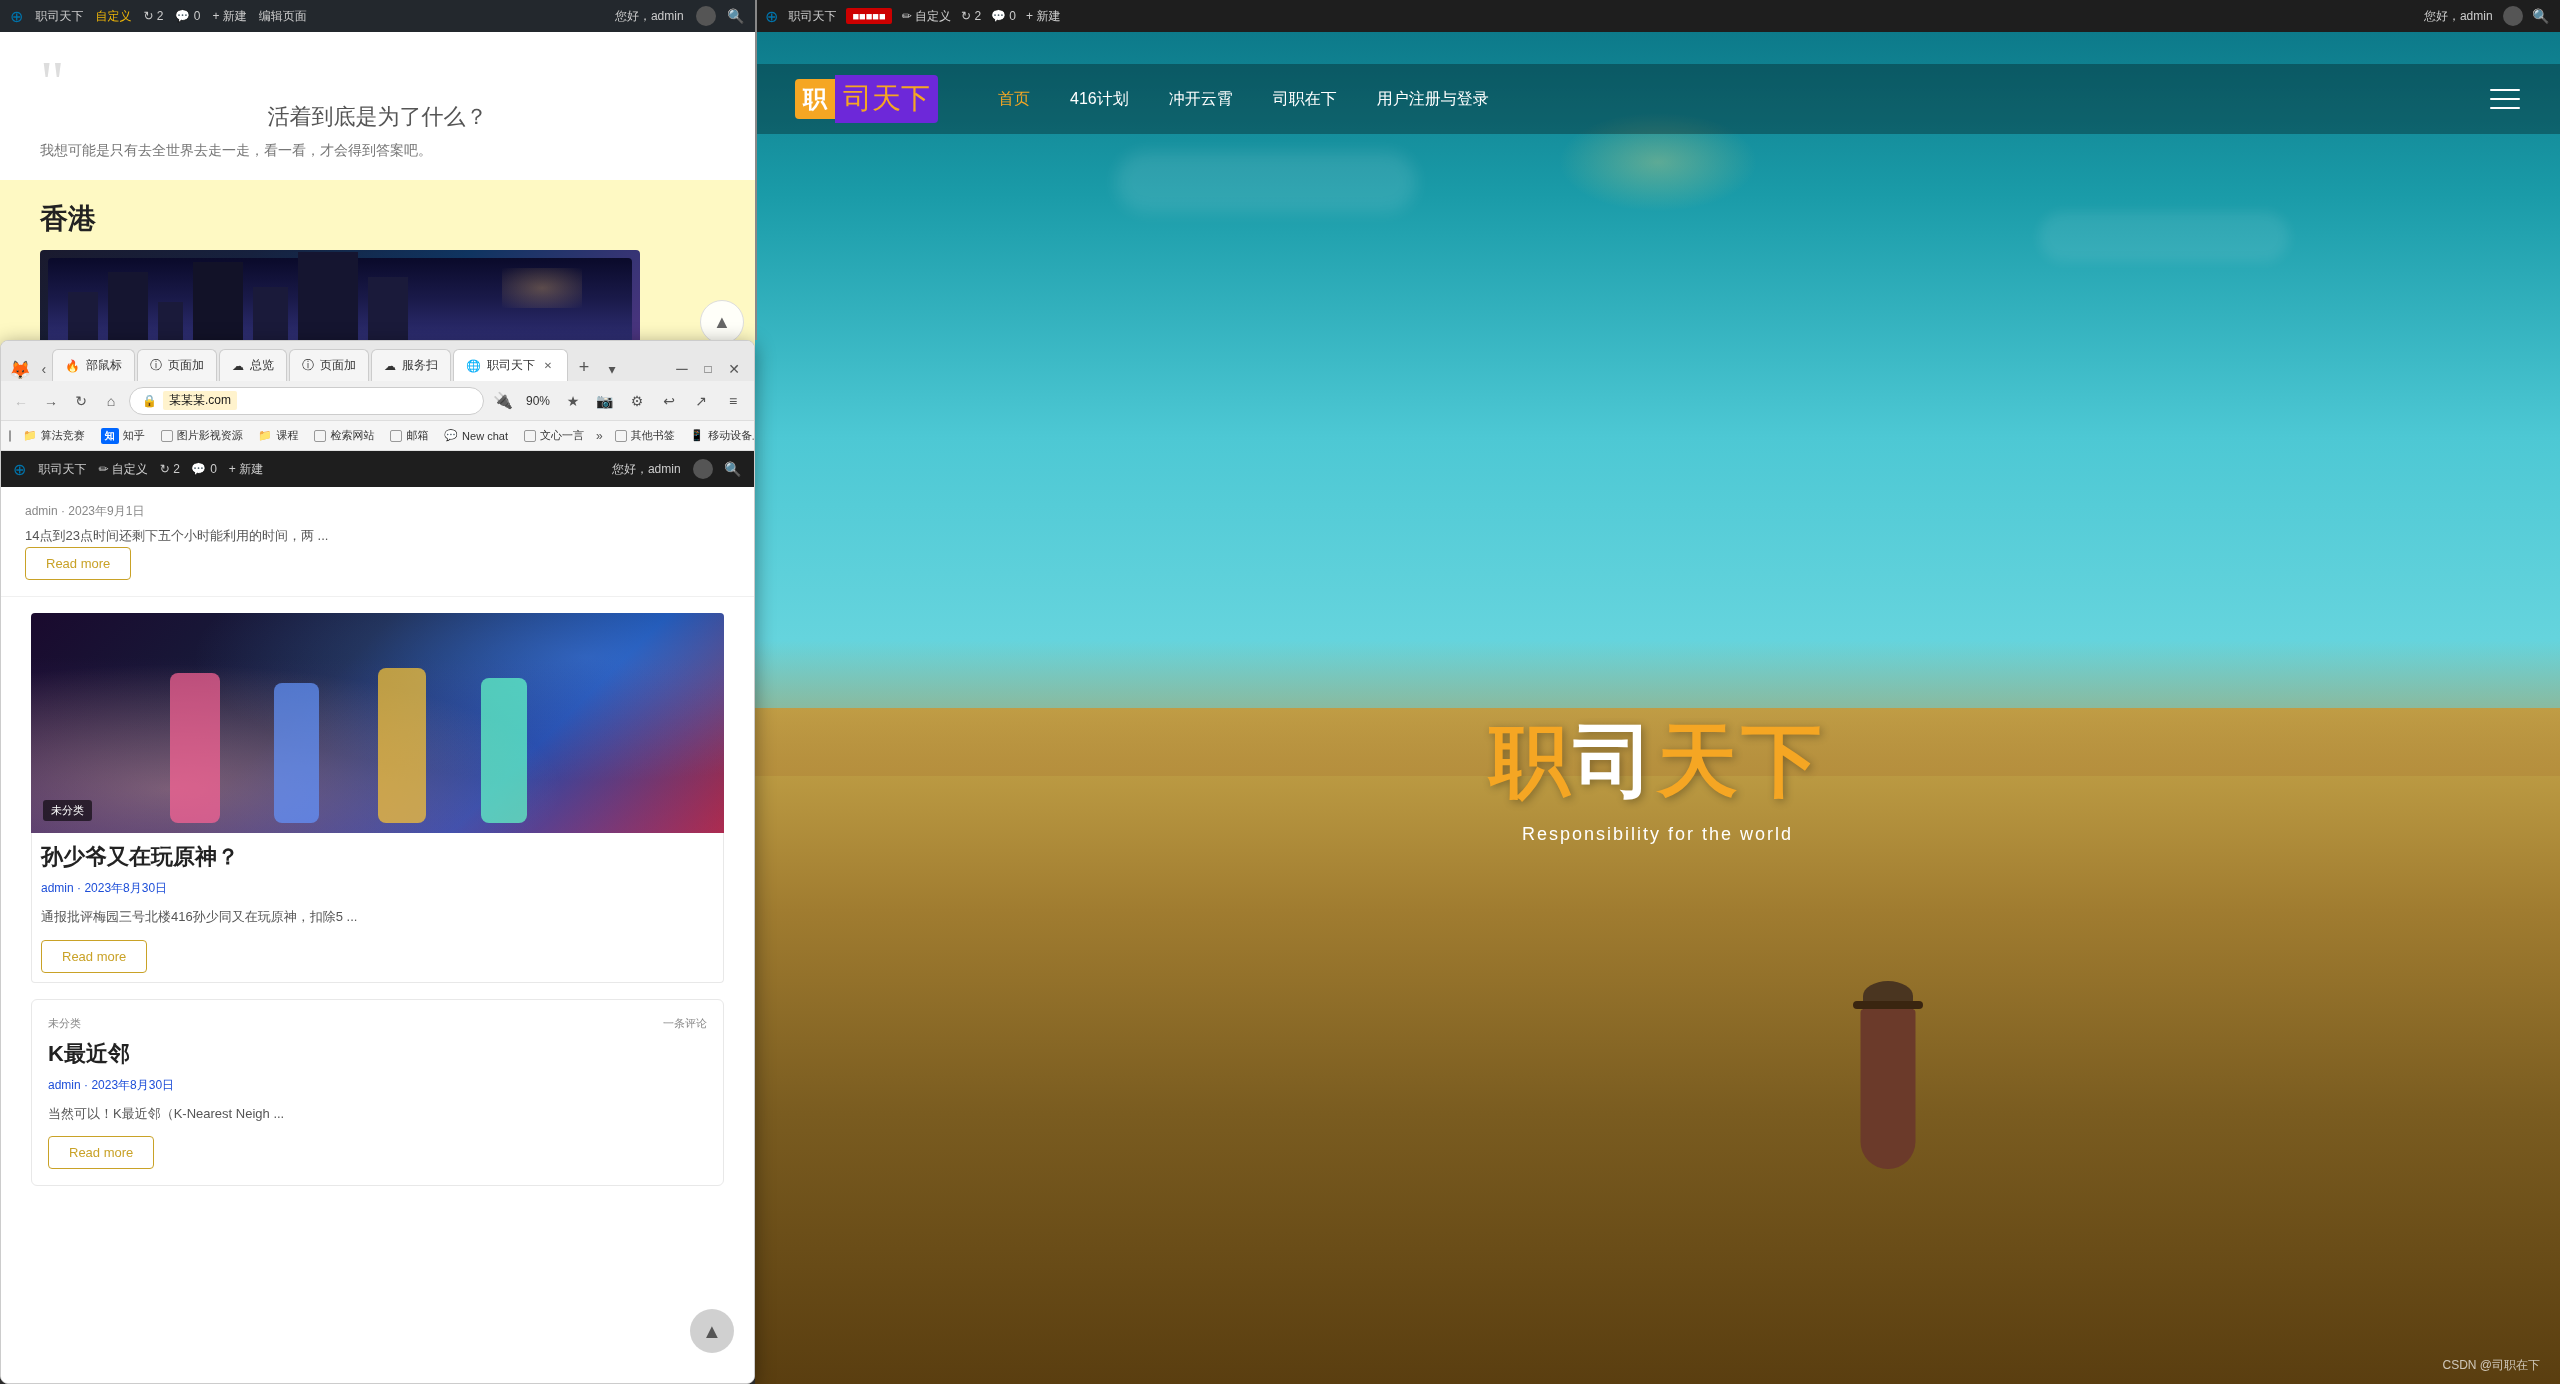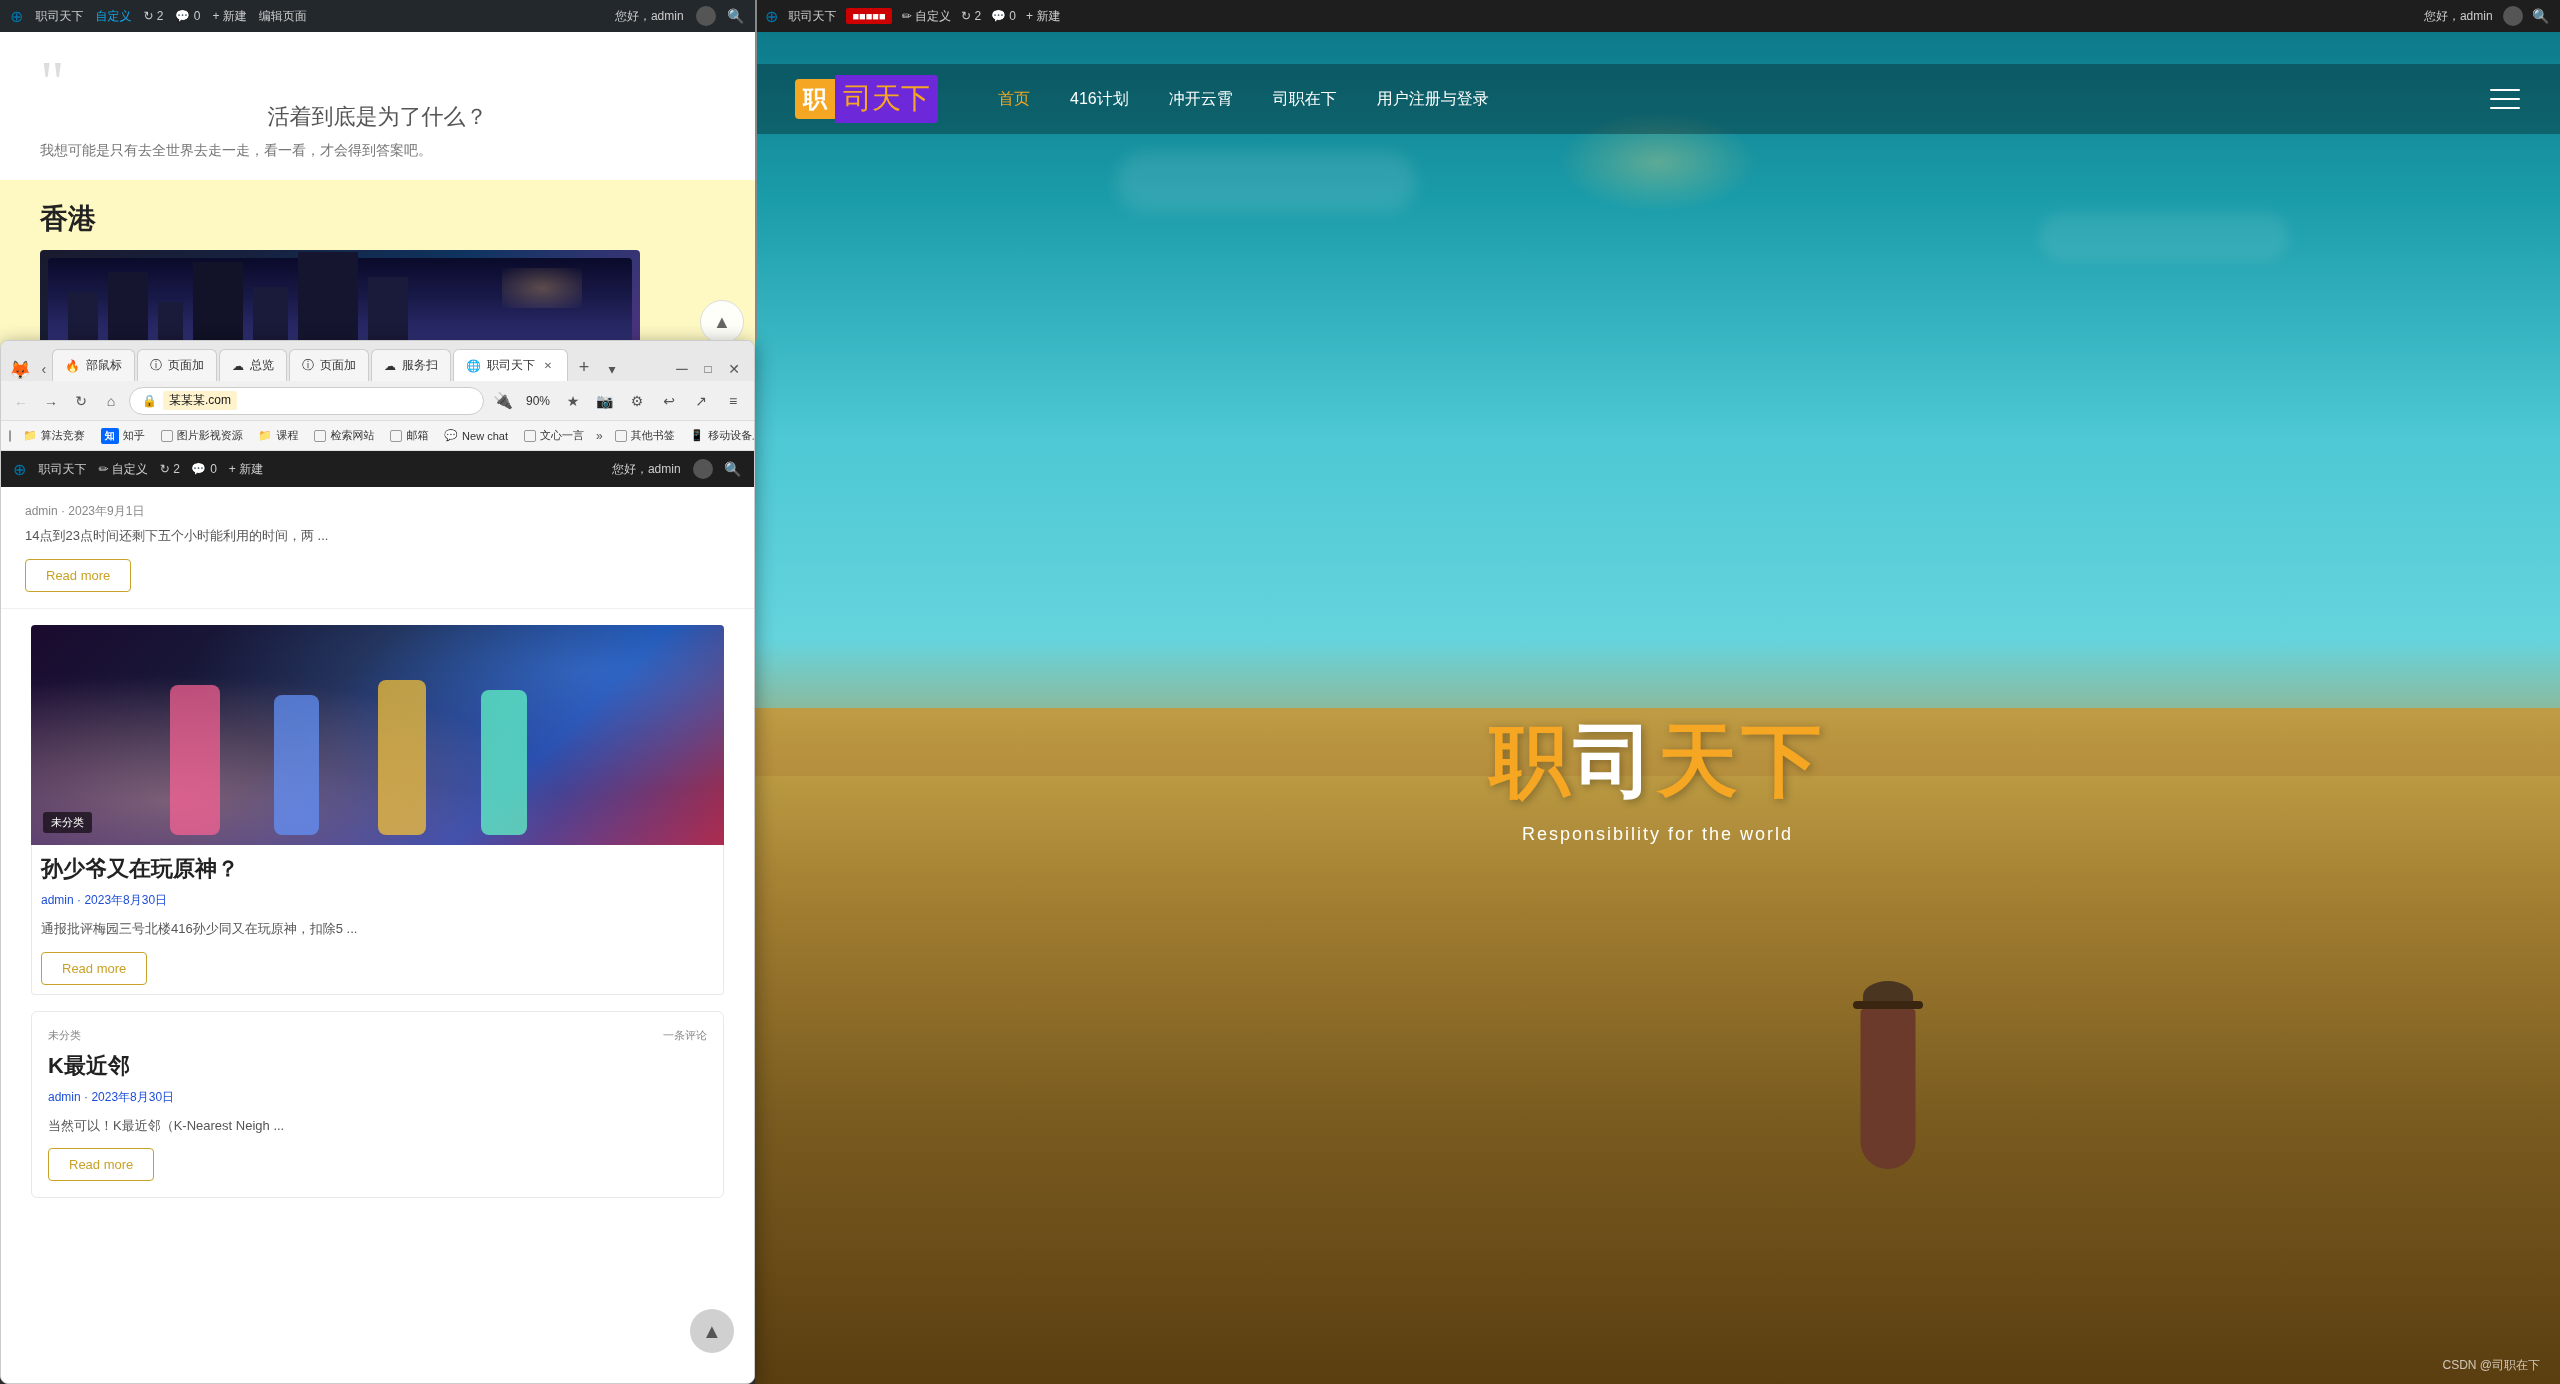--- a/index.html
+++ b/index.html
@@ -598,21 +598,21 @@
     }
   </style>
 </head>
 <body>
 
 <div class="bg-left-page">
 
   <div class="left-top-wp-bar">
     <span style="color:#0073aa;font-size:16px;">⊕</span>
     <span style="color:#ccc;font-size:12px;cursor:pointer;">职司天下</span>
-    <span style="color:#0ea5e9;font-size:12px;cursor:pointer;">自定义</span>
+    <span style="color:#eab308;font-size:12px;cursor:pointer;">自定义</span>
     <span style="color:#ccc;font-size:12px;cursor:pointer;">↻ <span>2</span></span>
     <span style="color:#ccc;font-size:12px;cursor:pointer;">💬 <span>0</span></span>
     <span style="color:#ccc;font-size:12px;cursor:pointer;">+ 新建</span>
     <span style="color:#ccc;font-size:12px;cursor:pointer;">编辑页面</span>
     <span style="flex:1;"></span>
     <span style="color:#ccc;font-size:12px;">您好，admin</span>
     <span style="width:20px;height:20px;background:#555;border-radius:50%;display:inline-block;"></span>
     <span style="color:#ccc;font-size:14px;cursor:pointer;">🔍</span>
   </div>
 
@@ -764,21 +764,21 @@
     <span style="width:20px;height:20px;background:#555;border-radius:50%;display:inline-block;"></span>
     <span style="color:#ccc;font-size:14px;cursor:pointer;">🔍</span>
   </div>
 
   <div class="browser-content">
 
     <div style="padding:16px 24px 0;background:#fff;">
       <div style="font-size:12px;color:#888;margin-bottom:6px;">
         admin · 2023年9月1日
       </div>
-      <div style="font-size:13px;color:#555;line-height:1.6;margin-bottom:12px;">14点到23点时间还剩下五个小时能利用的时间，两 ...</div>
+      <div style="font-size:13px;color:#555;line-height:1.6;">14点到23点时间还剩下五个小时能利用的时间，两 ...</div>
       <button class="read-more-btn">Read more</button>
     </div>
 
     <div style="height:1px;background:#f0f0f0;margin:16px 0;"></div>
 
     <div style="margin:0 30px 16px;">
       <div class="featured-post-image">
         <div class="anime-scene"></div>
 
         <div style="position:absolute;bottom:0;left:0;right:0;height:80%;background:linear-gradient(to top,rgba(150,80,200,0.3),transparent);"></div>

